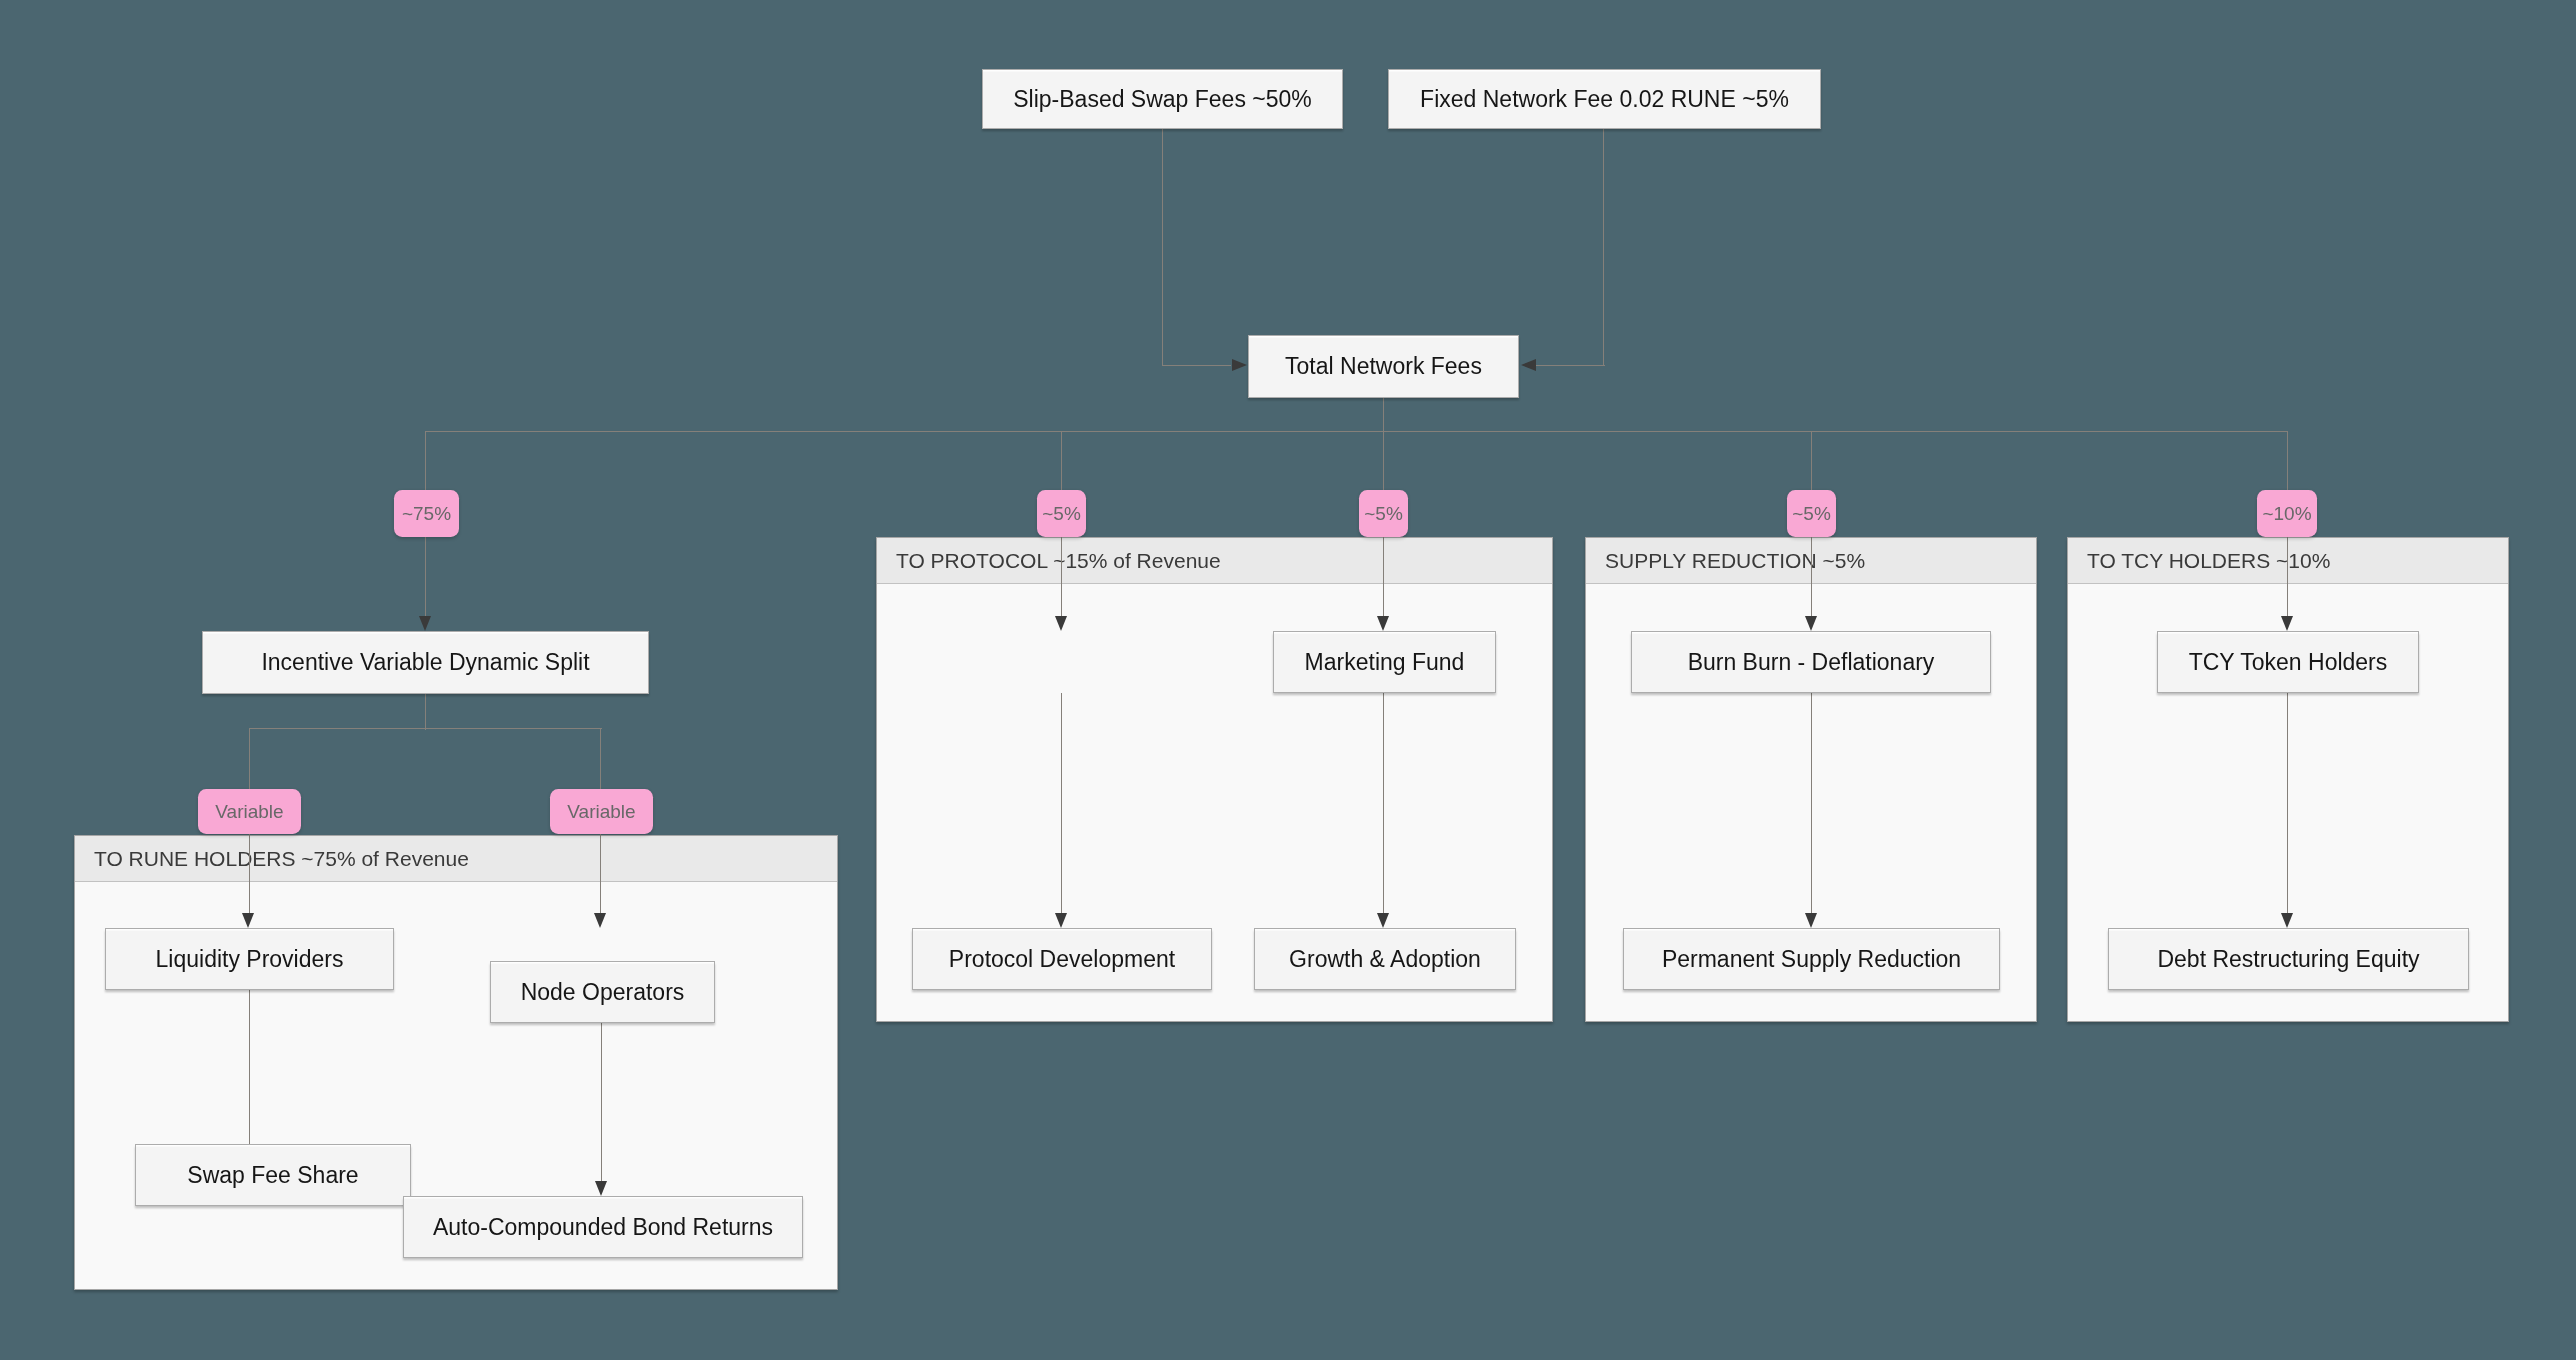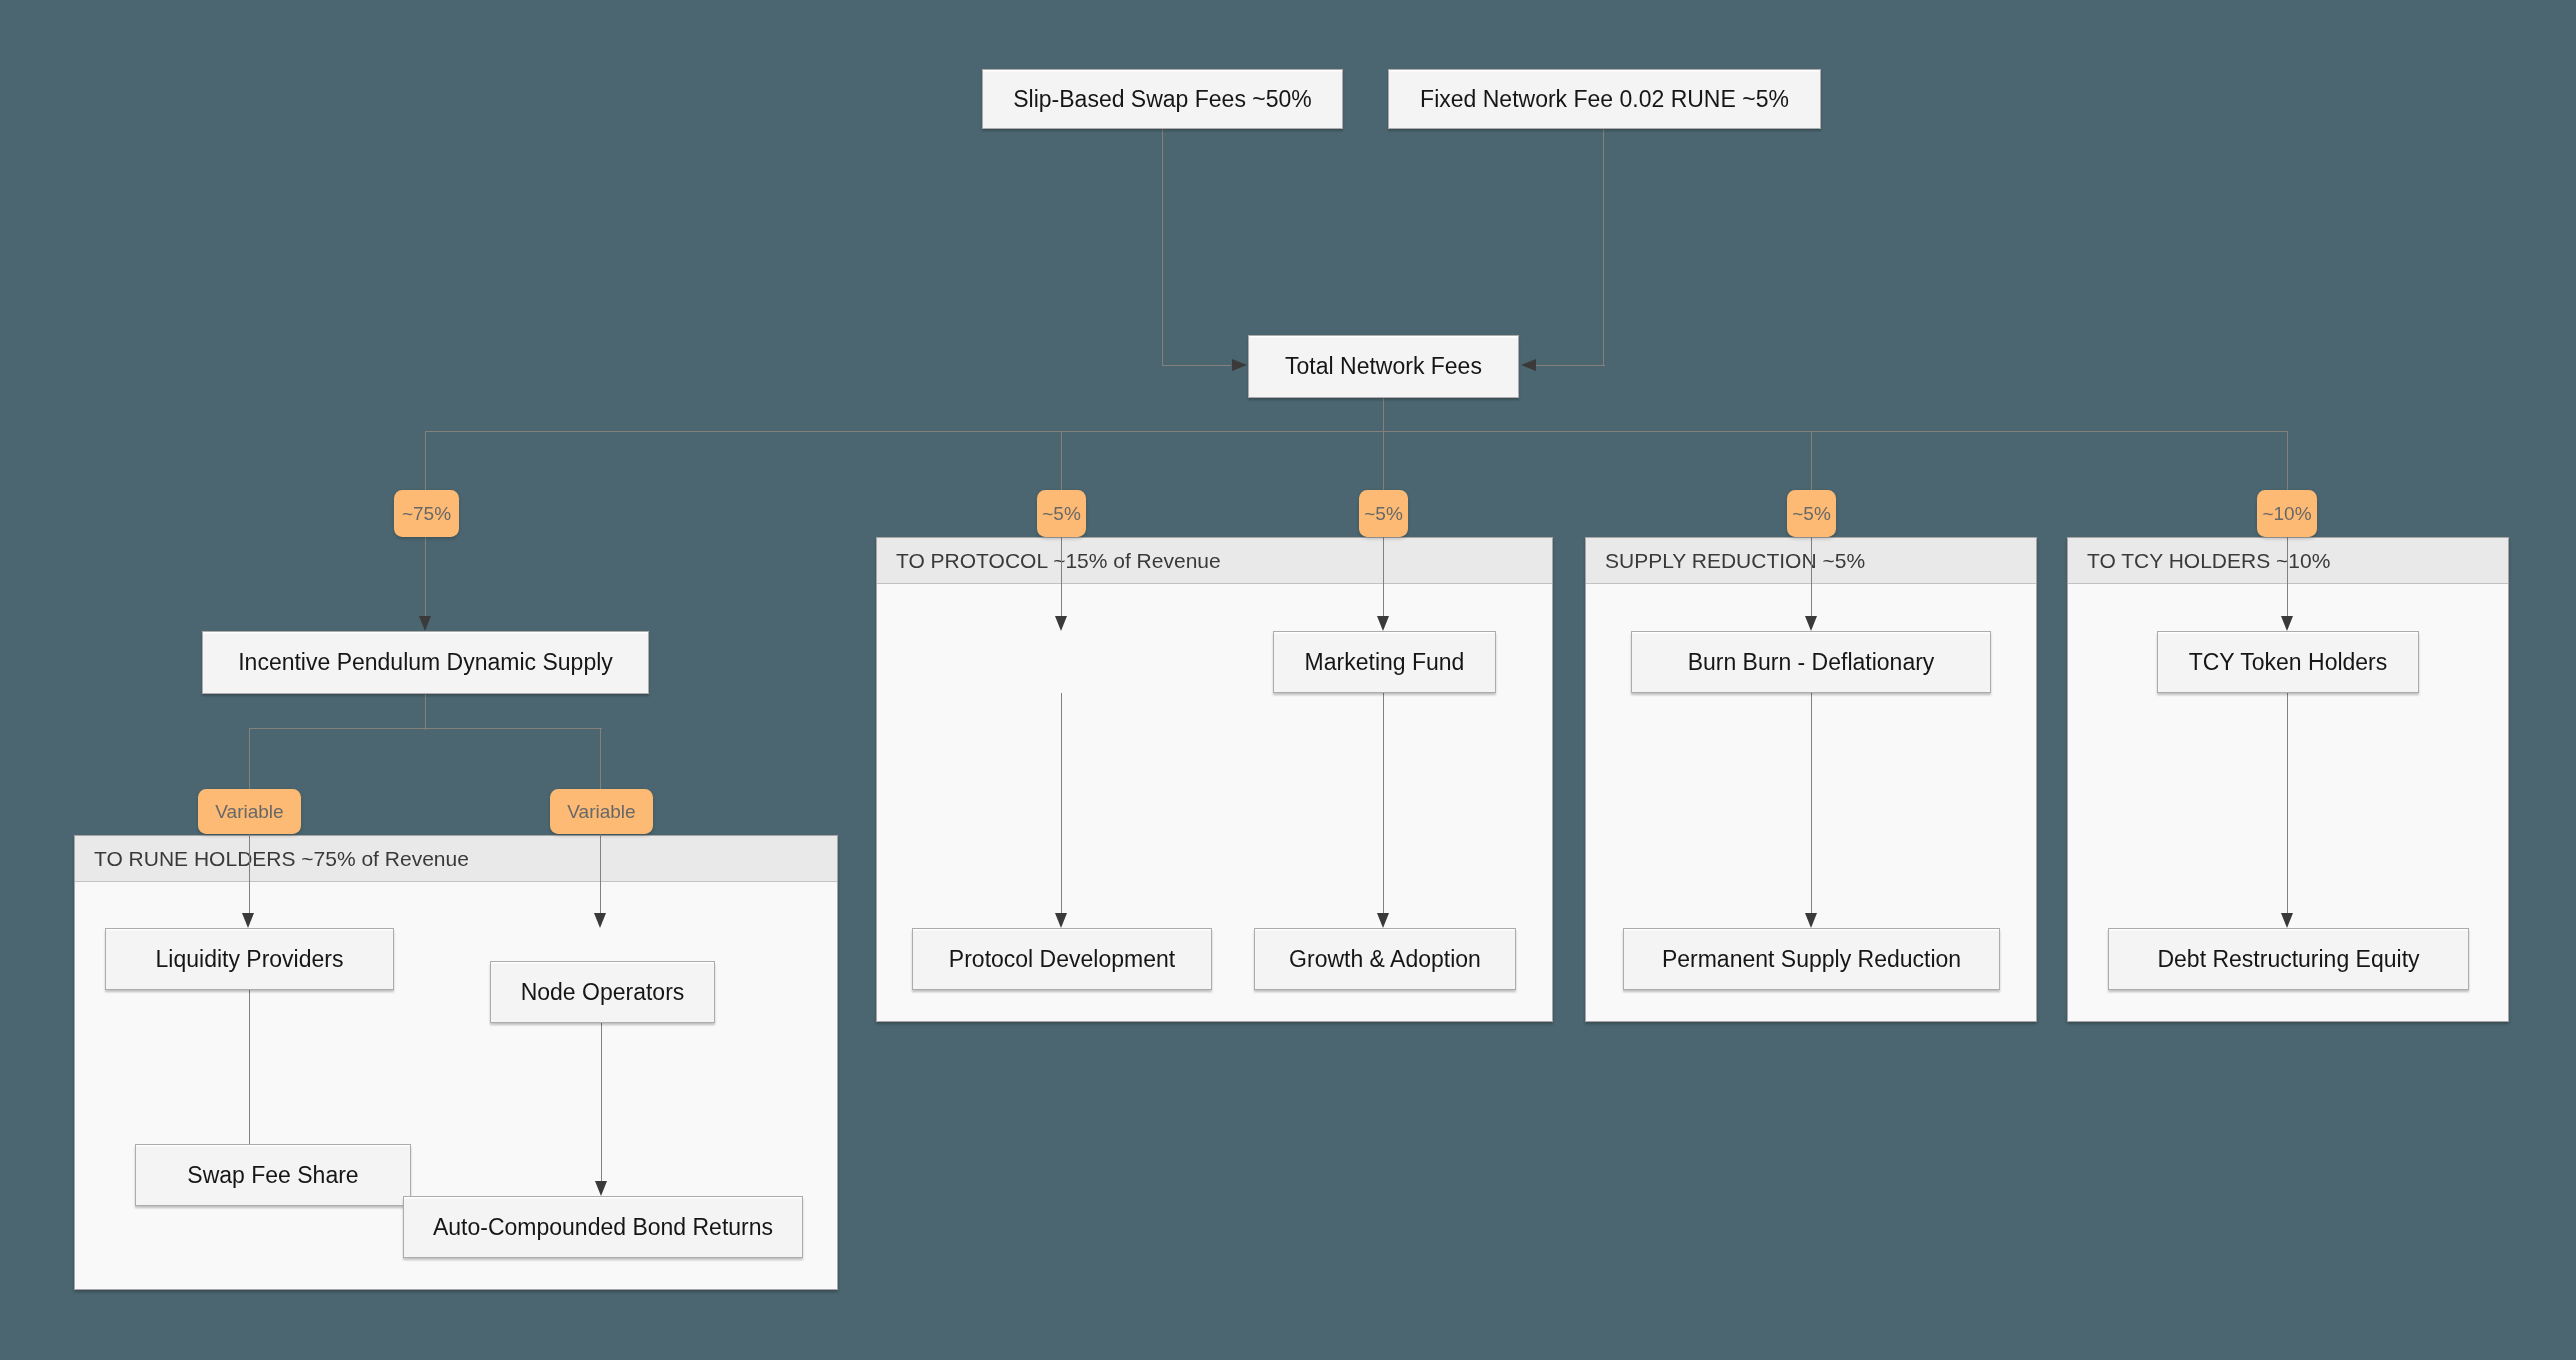--- a/index.html
+++ b/index.html
@@ -87,21 +87,21 @@
   .arr-l {
     position: absolute;
     width: 0; height: 0;
     border-top: 6.9px solid transparent;
     border-bottom: 6.9px solid transparent;
     border-right: 15px solid #3a3a3a;
     z-index: 3;
   }
   .elabel {
     position: absolute;
-    background: #fdba74;
+    background: #f9a8d4;
     border-radius: 8.2px;
     color: #686868;
     font-size: 19px;
     display: flex;
     align-items: center;
     justify-content: center;
     box-shadow: 0 1.4px 3.4px rgba(0,0,0,0.18);
     z-index: 5;
   }
 </style>
@@ -183,21 +183,21 @@
   <div class="node" style="left:982px;top:69px;width:361px;height:60px">
     <span>Slip-Based Swap Fees ~50%</span>
   </div>
   <div class="node" style="left:1388px;top:69px;width:433px;height:60px">
     <span>Fixed Network Fee 0.02 RUNE ~5%</span>
   </div>
   <div class="node" style="left:1248px;top:335px;width:271px;height:63px">
     <span>Total Network Fees</span>
   </div>
   <div class="node" style="left:202px;top:631px;width:447px;height:63px">
-    <span>Incentive Pendulum Dynamic Supply</span>
+    <span>Incentive Variable Dynamic Split</span>
   </div>
   <div class="node" style="left:105px;top:928px;width:289px;height:62px">
     <span>Liquidity Providers</span>
   </div>
   <div class="node" style="left:490px;top:961px;width:225px;height:62px">
     <span>Node Operators</span>
   </div>
   <div class="node" style="left:135px;top:1144px;width:276px;height:62px">
     <span>Swap Fee Share</span>
   </div>

